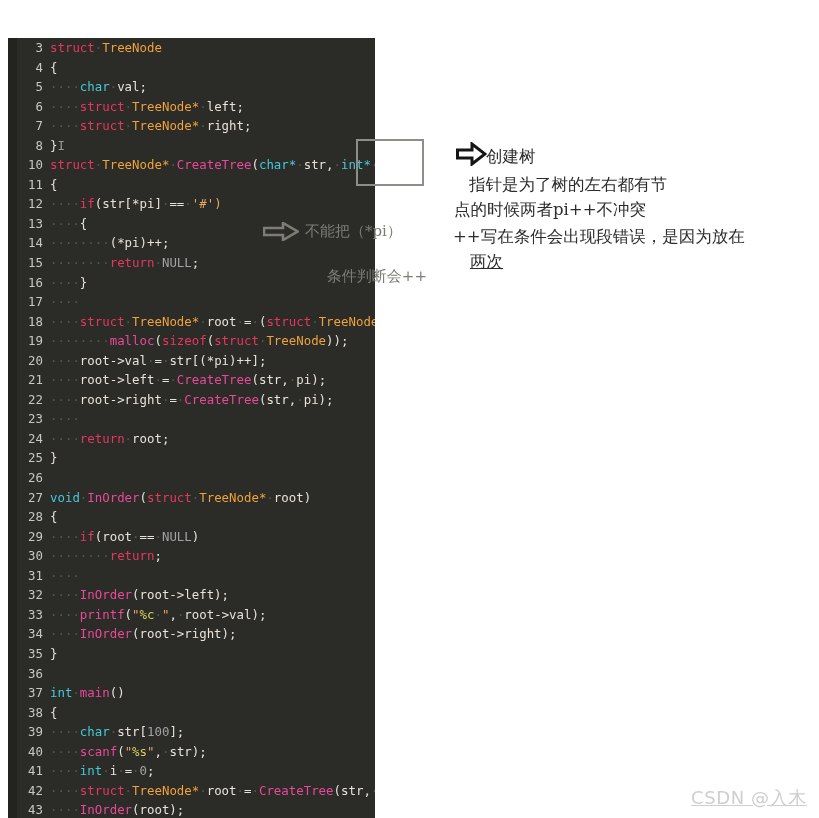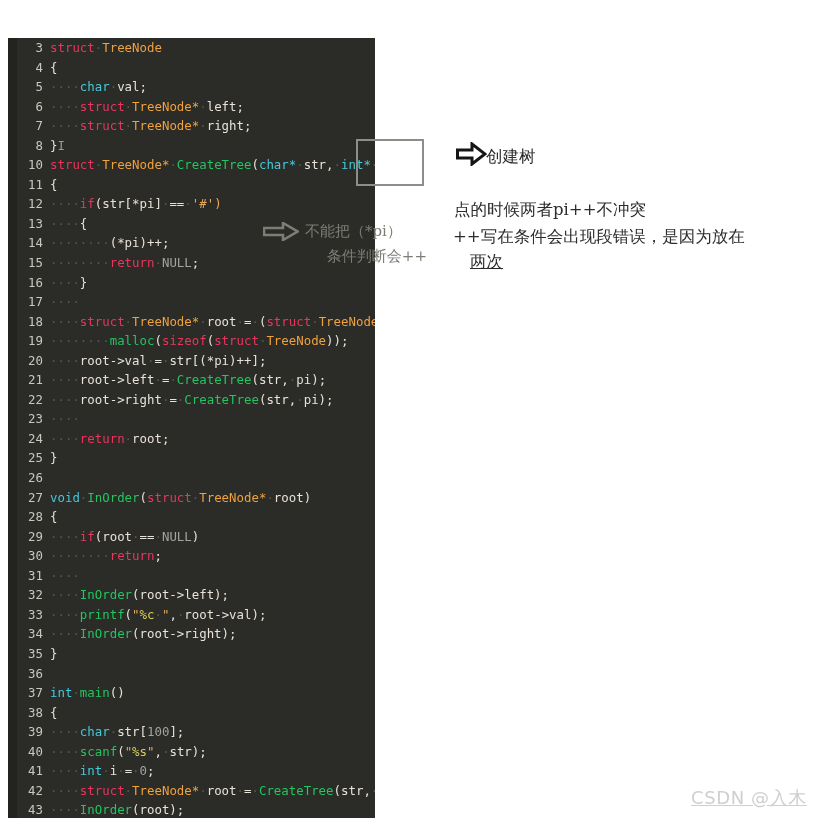--- a/index.html
+++ b/index.html
@@ -56,21 +56,21 @@
     text-align: right;
     color: #c8c8c0;
     margin-right: 7px;
     font-weight: normal;
   }
   
   .t-plain   { color: #e8e2d8; }
   .t-kw      { color: #e8365d; }        
   .t-type    { color: #f0a23c; }        
   .t-prim    { color: #46c8d8; }        
-  .t-fn      { color: #22c55e; }        
+  .t-fn      { color: #ec4899; }        
   .t-const   { color: #a3a3a3; }        
   .t-str     { color: #e8a85c; }        
   .t-fmt     { color: #d8d05a; }
   .t-ws      { color: #56564f; }        
   .caret-i   { color: #9a9a92; }
 
   
   #param-highlight-box {
     position: absolute;
     left: 356px;
@@ -94,20 +94,21 @@
     line-height: 25px;
   }
   #inline-note .note-row {
     display: flex;
     align-items: center;
     gap: 6px;
   }
   #inline-note .note-l2 {
     text-align: right;
     padding-right: 2px;
+    margin-top: 20px;
   }
   .arrow-gray {
     flex: 0 0 auto;
     width: 36px;
     height: 19px;
     display: block;
   }
 
   
   #annotations {
@@ -170,18 +171,19 @@
     <span>不能把（*pi）</span>
   </div>
   <div class="note-l2">条件判断会++</div>
 </div>
 
 <div id="annotations">
   <svg class="arrow-black" viewBox="0 0 31 24">
     <path d="M1.5,8 L16,8 L16,2 L29,12 L16,22 L16,16 L1.5,16 Z" fill="#ffffff" stroke="#151515" stroke-width="3" stroke-linejoin="miter"></path>
   </svg>
   <div class="anno" id="anno-create-tree">创建树</div>
+  <div class="anno" id="anno-line-a">指针是为了树的左右都有节</div>
   <div class="anno" id="anno-line-c">++写在条件会出现段错误，是因为放在</div>
   <div class="anno" id="anno-line-b">点的时候两者pi++不冲突</div>
   <div class="anno" id="anno-line-d">两次</div>
 </div>
 
 <div id="watermark">CSDN @入木</div>
 
 </body></html>

